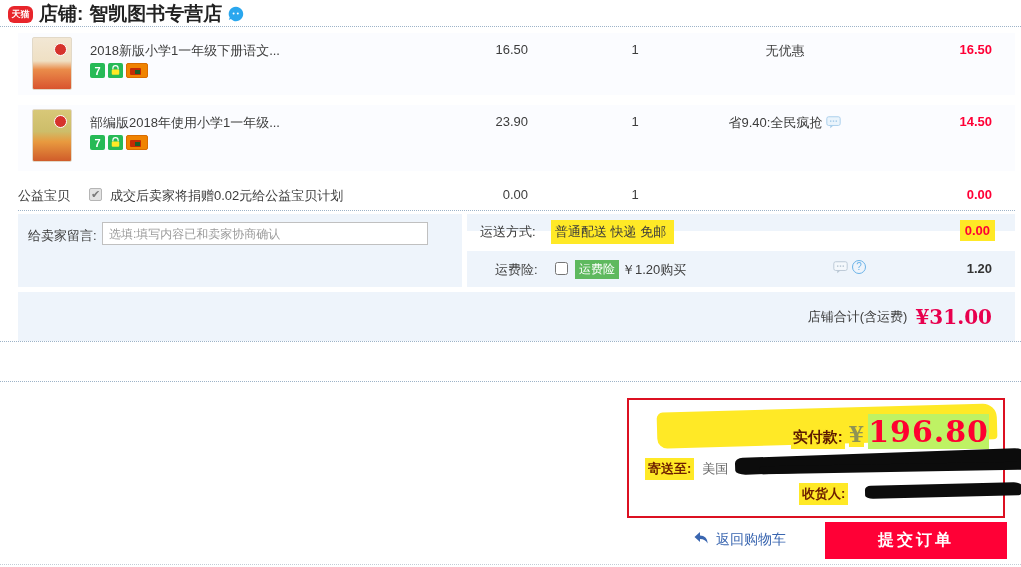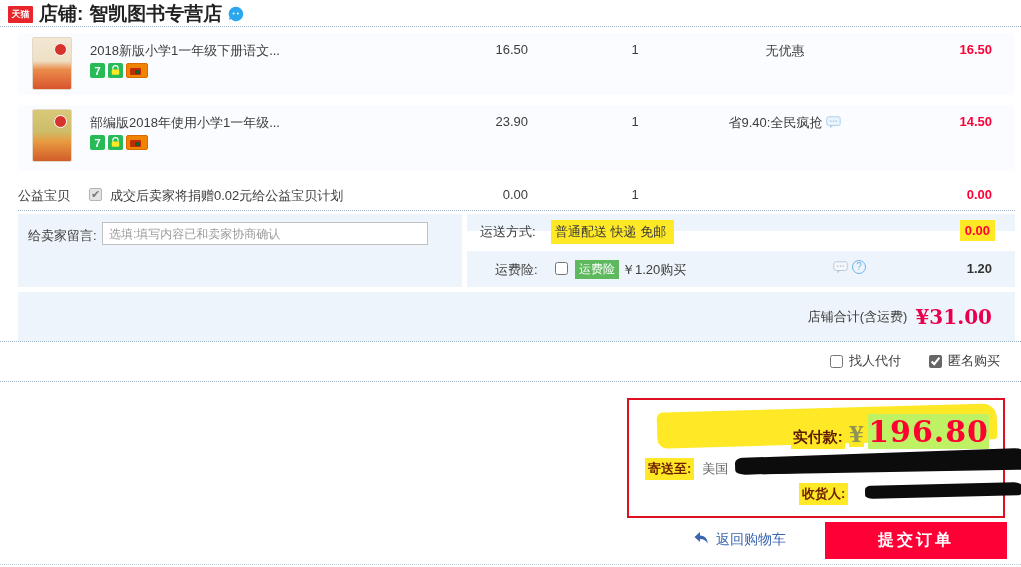--- a/index.html
+++ b/index.html
@@ -6,21 +6,21 @@
   html,body { background:#fff; }
   #page {
     position:relative; width:1021px; height:567px; overflow:hidden;
     font-family:"Liberation Sans","DejaVu Sans",sans-serif; font-size:13px; color:#3c3c3c;
     background:#fff;
   }
   .dotted { position:absolute; left:0; right:0; border-top:1px dotted #9db3c8; height:0; }
 
   
   .header { position:absolute; left:8px; top:5px; height:18px; display:flex; align-items:center; gap:6px; }
-  .tmall-badge { width:25px; height:17px; background:#e8252b; border-radius:1px; color:#fff;
+  .tmall-badge { width:25px; height:17px; background:#e8252b; border-radius:6px; color:#fff;
     font-size:9px; font-weight:bold; display:flex; align-items:center; justify-content:center; }
   .store-label, .store-name { font-weight:bold; font-size:19px; color:#222; }
   .ww-icon { width:16px; height:16px; }
 
   
   .item-row { position:absolute; left:18px; width:997px; background:#fbfcff; }
   .row-white { position:absolute; left:18px; width:997px; background:#fff; }
   .cover { position:absolute; left:14px; top:4px; width:40px; height:53px; border:1px solid #e2d9c8; border-radius:2px; }
   .cover .circ { position:absolute; right:4px; top:5px; width:13px; height:13px; border-radius:50%;
      background:#d6332c; border:1px solid #fff; }
@@ -205,30 +205,20 @@
   </div>
 
   <div class="total-band">
     <div class="total-inner">
       <span>店铺合计(含运费)</span>
       <span class="total-value">¥31.00</span>
     </div>
   </div>
   <div class="dotted" style="top:341px"></div>
 
-  <div class="options">
-    <label class="opt">
-      <input type="checkbox" style="">
-      <span>找人代付</span>
-    </label>
-    <label class="opt">
-      <input type="checkbox" checked="" style="">
-      <span>匿名购买</span>
-    </label>
-  </div>
   <div class="dotted" style="top:381px"></div>
 
   <div class="red-box">
     <div class="pay-marker"></div>
     <div class="pay-line">
       <span class="pay-label">实付款:</span>
       <span class="pay-cur">¥</span>
       <span class="pay-amount">196.80</span>
     </div>
     <div class="shipto-line">

